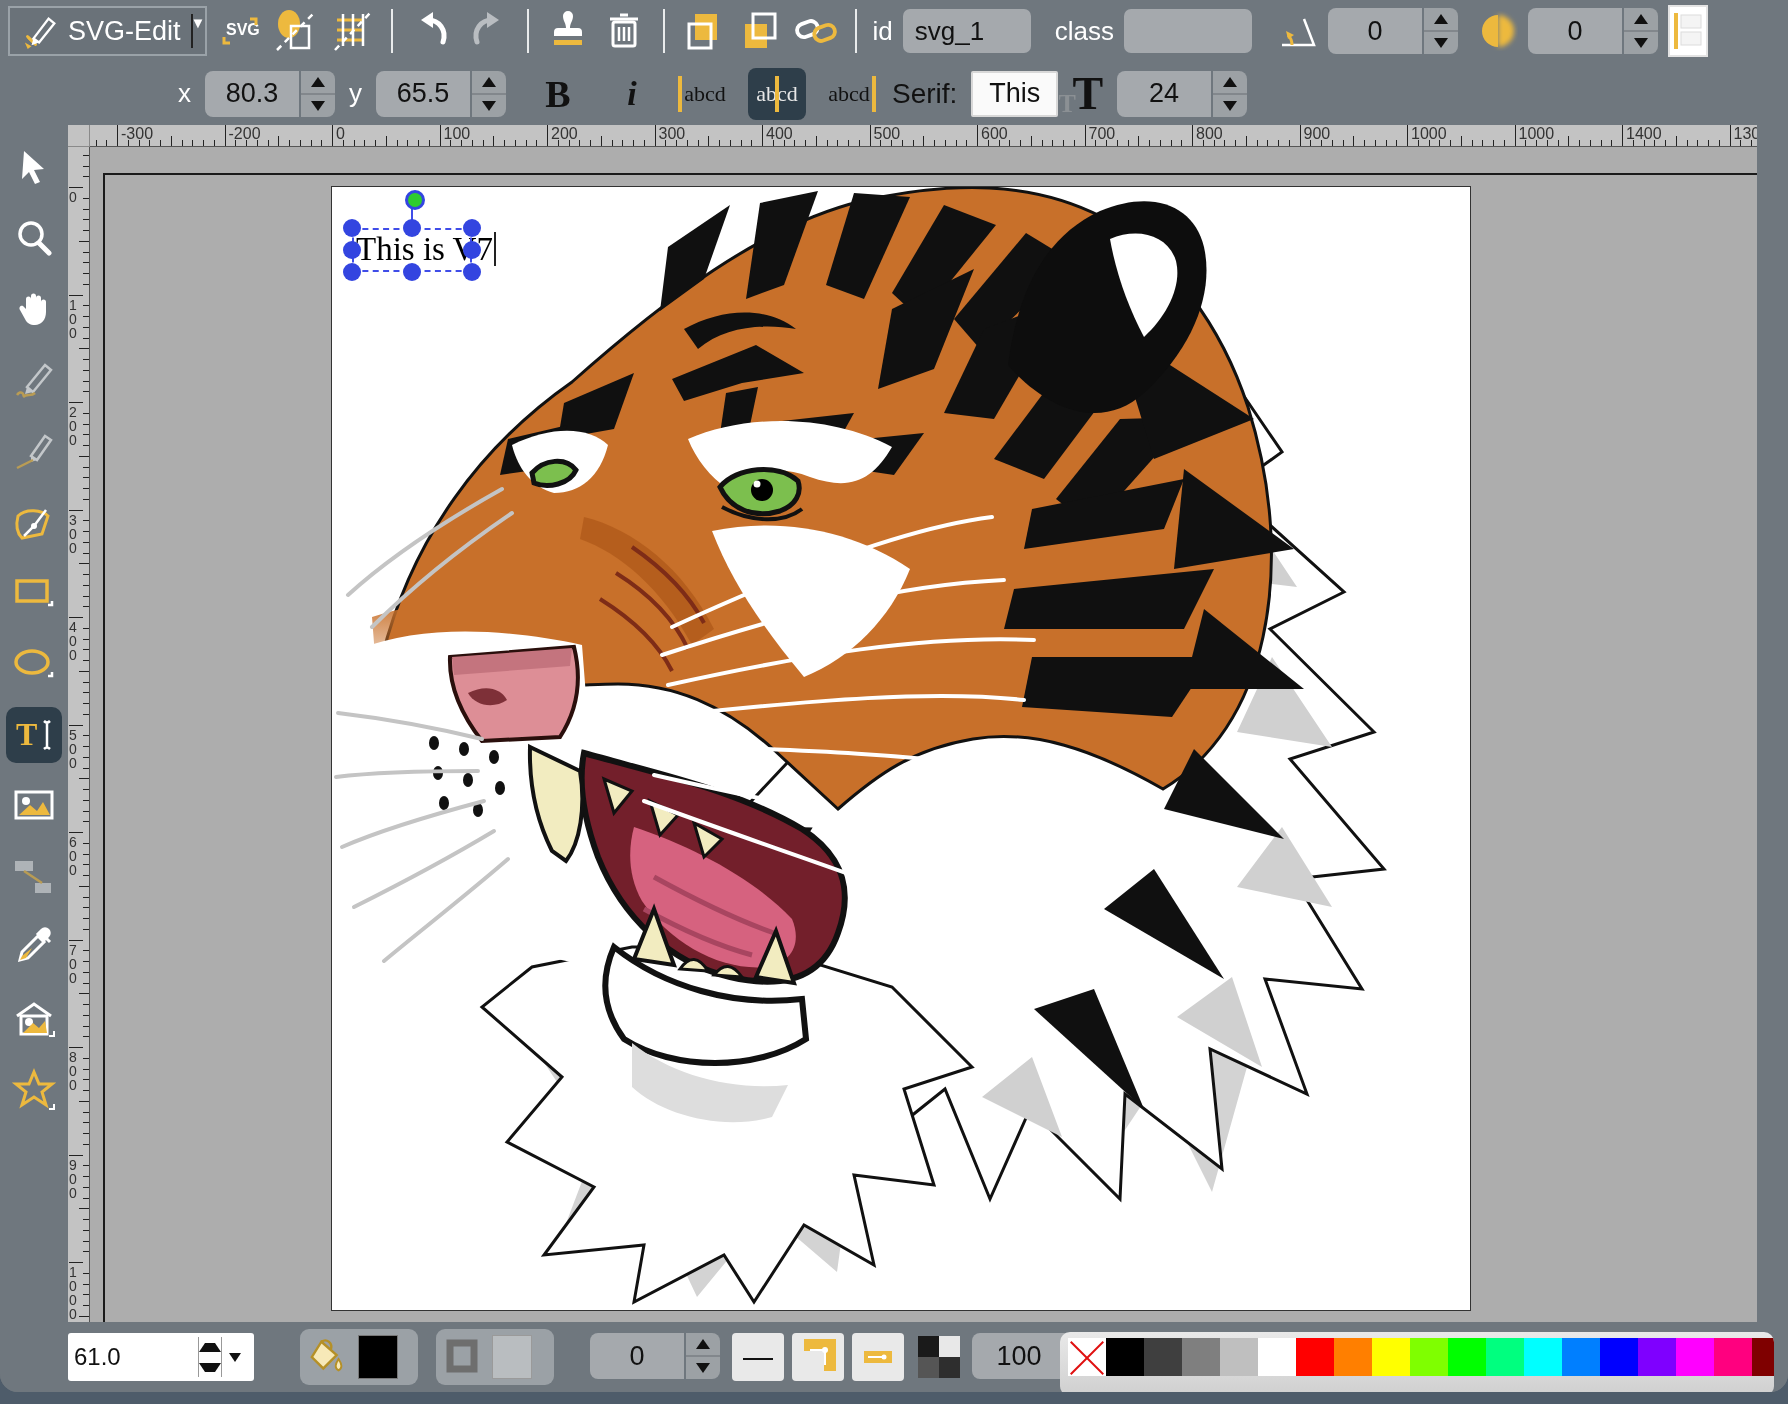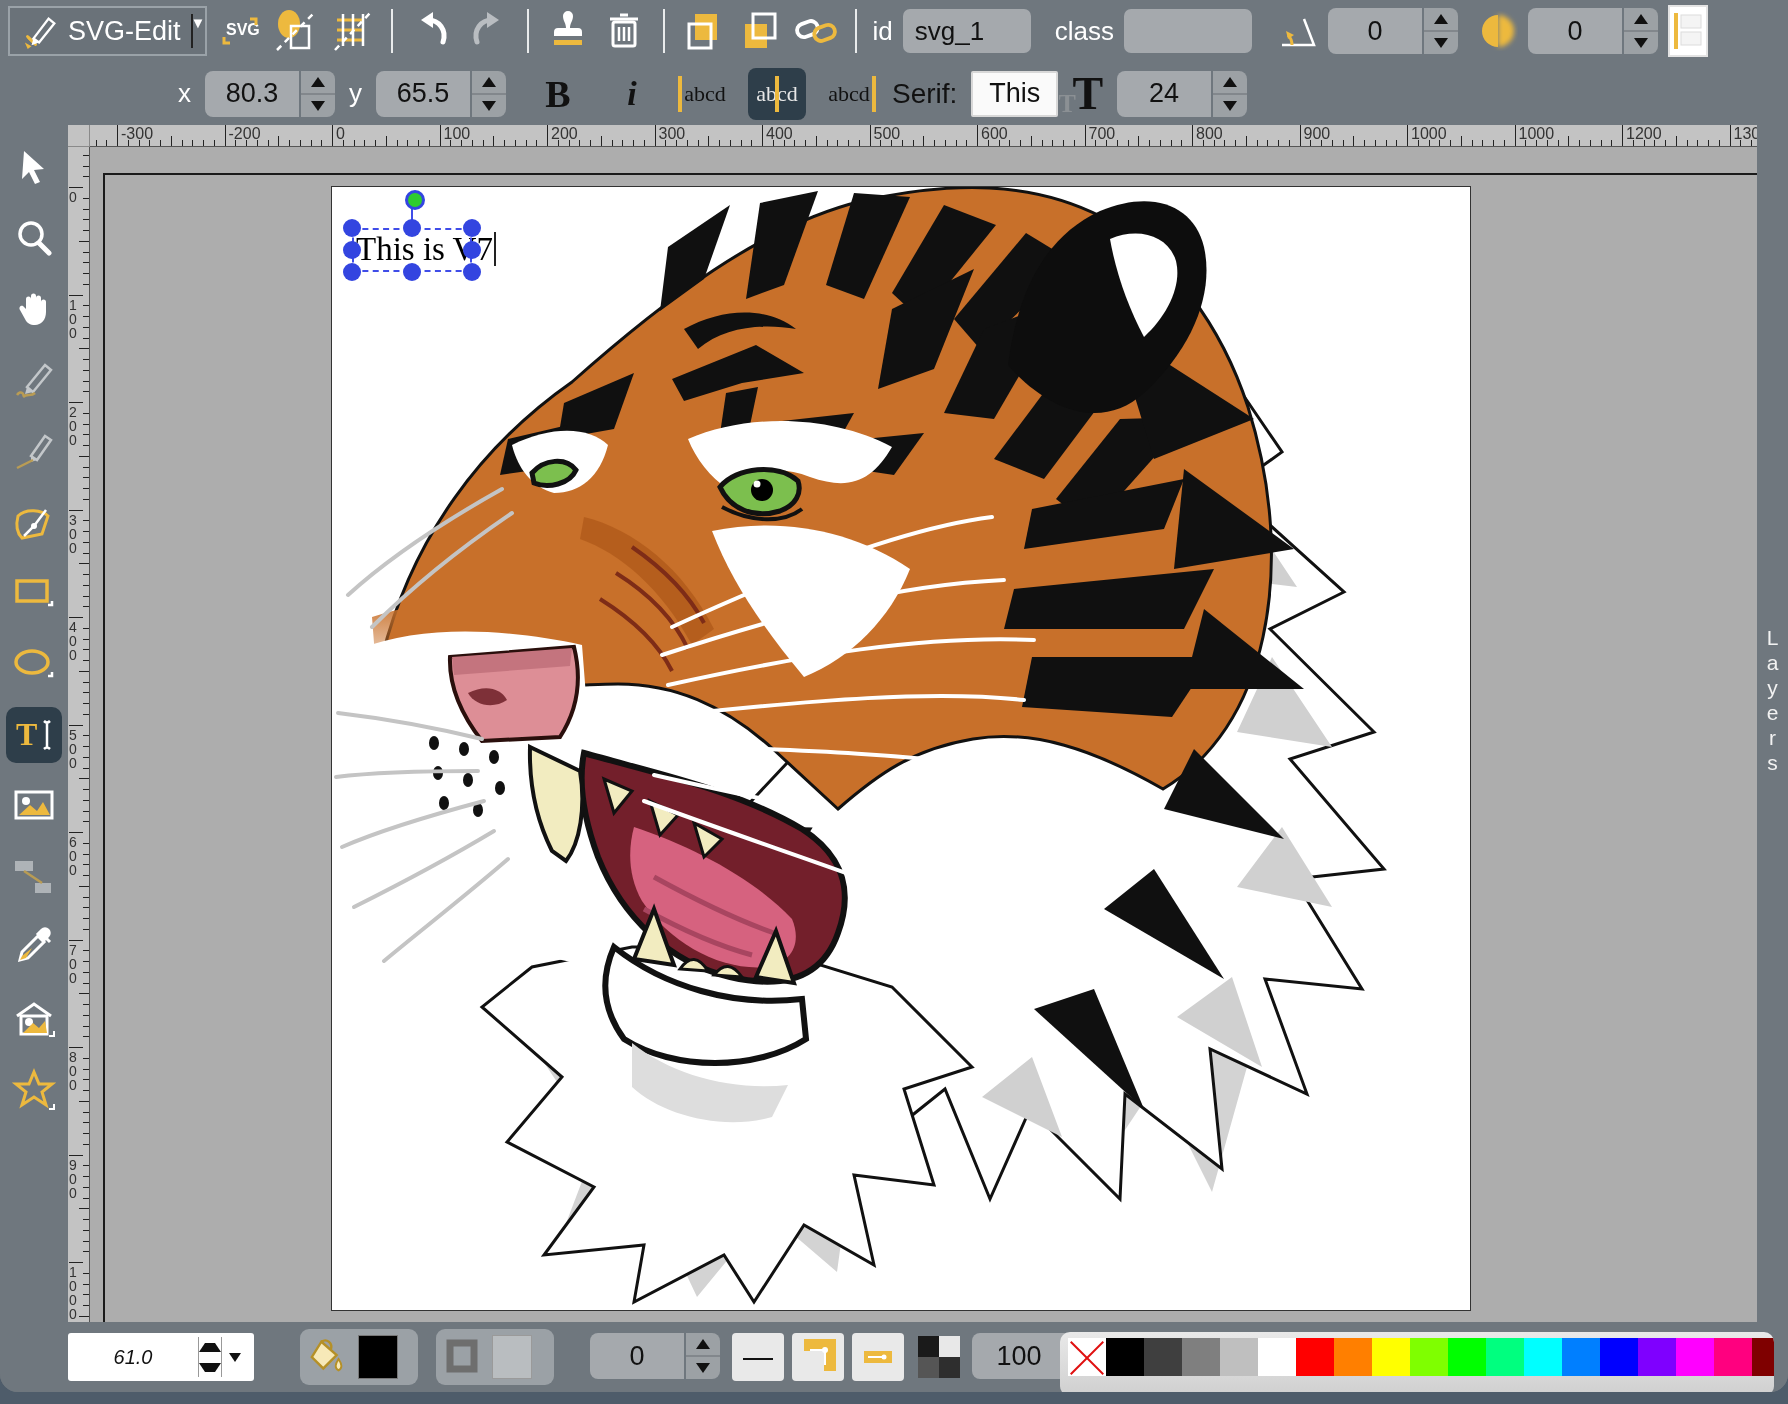--- a/index.html
+++ b/index.html
@@ -66,21 +66,21 @@
   .sel-text{position:absolute;left:24px;top:44px;width:116px;font-family:"Liberation Serif",serif;font-size:33px;color:#000;white-space:nowrap;}
   .caret{display:inline-block;width:2px;height:34px;background:#222;vertical-align:-6px;margin-left:1px;}
 
   
   .layers{position:absolute;right:0;top:125px;width:31px;bottom:70px;background:#6f777e;display:flex;justify-content:center;}
   .layers .vtext{margin-top:500px;width:16px;color:#f2f2f2;font-size:21px;line-height:25px;word-break:break-all;text-align:center;}
 
   
   .tb-bot{position:absolute;left:0;right:0;bottom:0;height:70px;background:#6f777e;}
   .zoom-group{position:absolute;left:68px;top:11px;height:48px;width:186px;background:#fff;border-radius:3px;display:flex;align-items:center;padding:0 6px;box-sizing:border-box;}
-  .zoom-group .zval{flex:1;text-align:center;font-size:20px;color:#111;padding-right:6px;font-style:italic;}
+  .zoom-group .zval{flex:1;text-align:left;font-size:24px;color:#111;padding-right:6px;}
   .mini-spin{display:flex;flex-direction:column;height:40px;width:22px;border-left:1px solid #999;border-right:1px solid #999;}
   .mini-spin span{flex:1;display:flex;align-items:center;justify-content:center;}
   .mini-tri-up{width:0;height:0;border-left:6px solid transparent;border-right:6px solid transparent;border-bottom:9px solid #111;}
   .mini-tri-dn{width:0;height:0;border-left:6px solid transparent;border-right:6px solid transparent;border-top:9px solid #111;}
   .zoom-dd{width:26px;display:flex;align-items:center;justify-content:center;}
   .group-panel{position:absolute;top:7px;height:56px;background:#9ba1a6;border-radius:9px;display:flex;align-items:center;gap:8px;padding:0 8px;box-sizing:border-box;}
   .swatch{width:40px;height:44px;border:1px solid #777;box-sizing:border-box;}
   .btn-lite{background:#e9e9e9;border:none;border-radius:4px;height:48px;width:52px;display:flex;align-items:center;justify-content:center;font-size:30px;color:#111;}
   .palette{position:absolute;right:14px;top:10px;width:714px;height:64px;background:linear-gradient(#e9e9e9,#cfcfcf);border-radius:10px;padding:6px 0 0 8px;box-sizing:border-box;overflow:hidden;}
   .palette .row{display:flex;}
@@ -565,21 +565,21 @@
         <div class="hlabel" style="left: 457px;">200</div>
         <div class="hlabel" style="left: 564.5px;">300</div>
         <div class="hlabel" style="left: 672px;">400</div>
         <div class="hlabel" style="left: 779.5px;">500</div>
         <div class="hlabel" style="left: 887px;">600</div>
         <div class="hlabel" style="left: 994.5px;">700</div>
         <div class="hlabel" style="left: 1102px;">800</div>
         <div class="hlabel" style="left: 1209.5px;">900</div>
         <div class="hlabel" style="left: 1317px;">1000</div>
         <div class="hlabel" style="left: 1424.5px;">1000</div>
-        <div class="hlabel" style="left: 1532px;">1200</div>
+        <div class="hlabel" style="left: 1532px;">1400</div>
         <div class="hlabel" style="left: 1639.5px;">1300</div>
       </div>
     <div class="vruler" id="vruler">
         <div class="vtick" style="top: 7.75px; width: 6px;"></div>
         <div class="vtick" style="top: 18.5px; width: 6px;"></div>
         <div class="vtick" style="top: 29.25px; width: 6px;"></div>
         <div class="vtick" style="top: 50.75px; width: 6px;"></div>
         <div class="vtick" style="top: 61.5px; width: 6px;"></div>
         <div class="vtick" style="top: 72.25px; width: 6px;"></div>
         <div class="vtick" style="top: 83px; width: 6px;"></div>
@@ -827,23 +827,20 @@
         <div class="grip" style="left:131px;top:32px;"></div>
         <div class="grip" style="left:11px;top:54px;"></div>
         <div class="grip" style="left:131px;top:54px;"></div>
         <div class="grip" style="left:11px;top:76px;"></div>
         <div class="grip" style="left:71px;top:76px;"></div>
         <div class="grip" style="left:131px;top:76px;"></div>
       </div>
     </div>
   </div>
 
-  <div class="layers">
-    <div class="vtext">Layers</div>
-  </div>
 
   <div class="tb-bot">
     <div class="zoom-group">
       <span class="zval">61.0</span>
       <span class="mini-spin">
         <span>
             <span class="mini-tri-up"></span>
           </span>
         <span>
             <span class="mini-tri-dn"></span>

